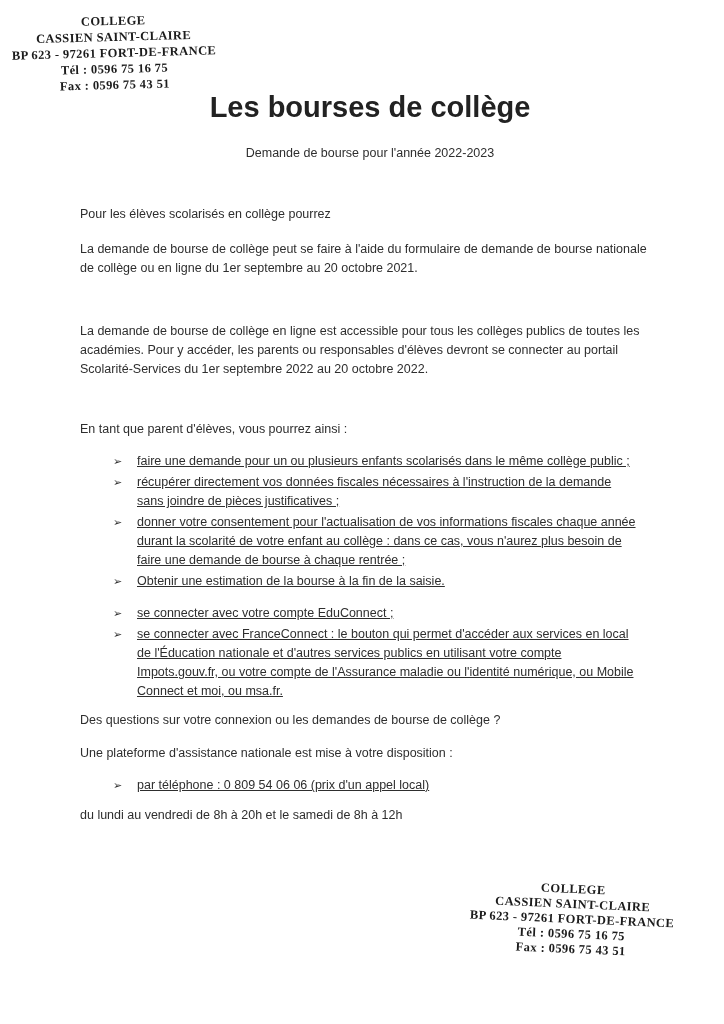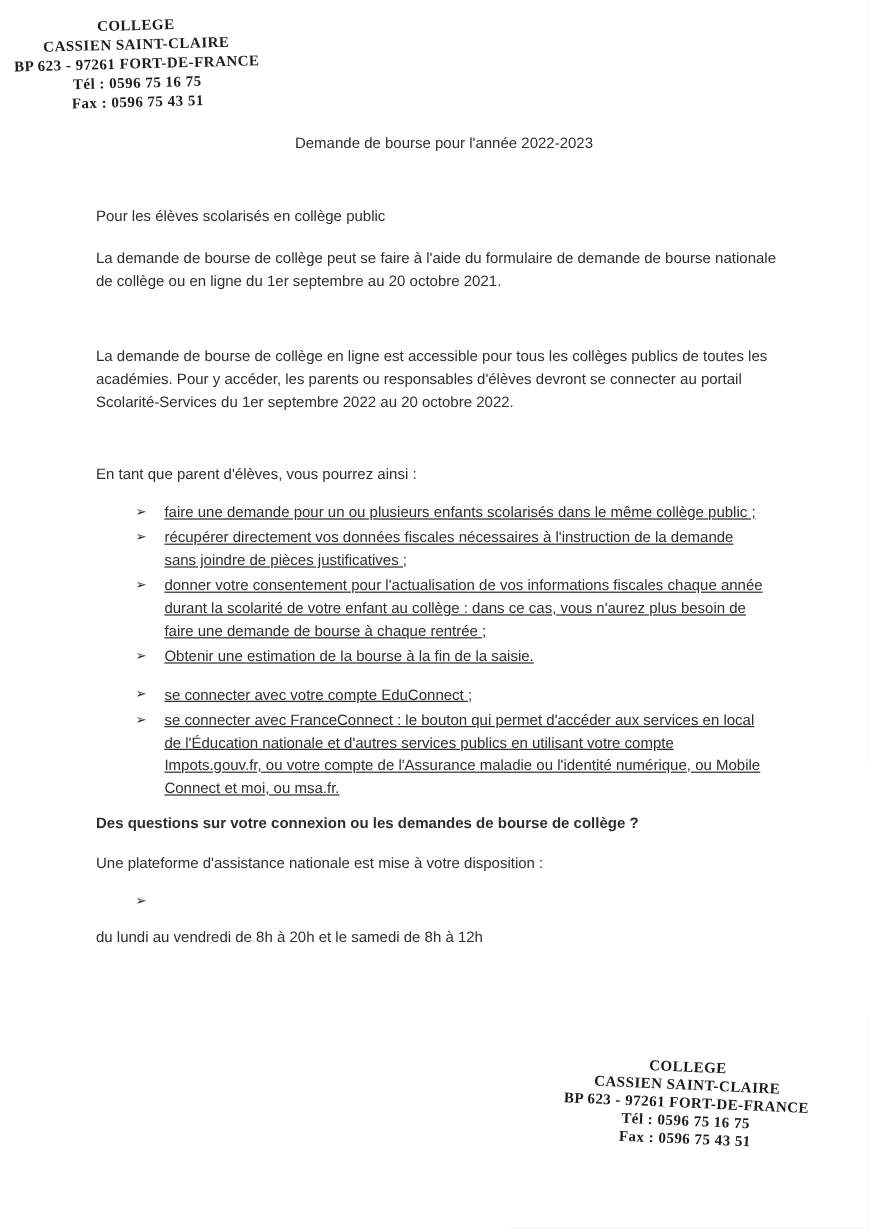--- a/index.html
+++ b/index.html
@@ -63,21 +63,21 @@
     margin: 0;
     font-size: 12.5px;
     line-height: 19px;
     max-width: 575px;
   }
   .intro        { margin-top: 42px; }
   .p1           { margin-top: 16px; }
   .p2           { margin-top: 44px; }
   .list1-intro  { margin-top: 41px; }
   .list2-intro  { margin-top: 34px; }
-  .question     { margin-top: 10px; font-weight: bold; }
+  .question     { margin-top: 10px; }
   .assistance   { margin-top: 14px; }
   .hours        { margin-top: 11px; }
   .bullet-list {
     margin: 13px 0 0 0;
     padding: 0;
     list-style: none;
   }
   .bullet-item {
     display: flex;
     font-size: 12.5px;
@@ -105,23 +105,24 @@
   <div class="stamp stamp-header">
     <div>COLLEGE</div>
     <div>CASSIEN SAINT-CLAIRE</div>
     <div>BP 623 - 97261 FORT-DE-FRANCE</div>
     <div>Tél : 0596 75 16 75</div>
     <div>Fax : 0596 75 43 51</div>
   </div>
 
   <div class="content">
 
+    <h1 class="doc-title">Les bourses de collège</h1>
     <p class="doc-subtitle">Demande de bourse pour l'année 2022-2023</p>
 
-    <p class="para intro">Pour les élèves scolarisés en collège public</p>
+    <p class="para intro">Pour les élèves scolarisés en collège pourrez</p>
 
     <p class="para p1">La demande de bourse de collège peut se faire à l'aide du formulaire de demande de bourse nationale de collège ou en ligne du 1er septembre au 20 octobre 2021.</p>
 
     <p class="para p2">La demande de bourse de collège en ligne est accessible pour tous les collèges publics de toutes les académies. Pour y accéder, les parents ou responsables d'élèves devront se connecter au portail Scolarité-Services du 1er septembre 2022 au 20 octobre 2022.</p>
 
     <p class="para list1-intro">En tant que parent d'élèves, vous pourrez ainsi :</p>
 
     <ul class="bullet-list">
       <li class="bullet-item">
         <span class="bullet-marker">➢</span>
@@ -153,20 +154,21 @@
       </li>
     </ul>
 
     <p class="para question">Des questions sur votre connexion ou les demandes de bourse de collège ?</p>
 
     <p class="para assistance">Une plateforme d'assistance nationale est mise à votre disposition :</p>
 
     <ul class="bullet-list">
       <li class="bullet-item">
         <span class="bullet-marker">➢</span>
+        <span class="bullet-text">par téléphone : 0 809 54 06 06 (prix d'un appel local)</span>
       </li>
     </ul>
 
     <p class="para hours">du lundi au vendredi de 8h à 20h et le samedi de 8h à 12h</p>
 
   </div>
 
   <div class="stamp stamp-footer">
     <div>COLLEGE</div>
     <div>CASSIEN SAINT-CLAIRE</div>

